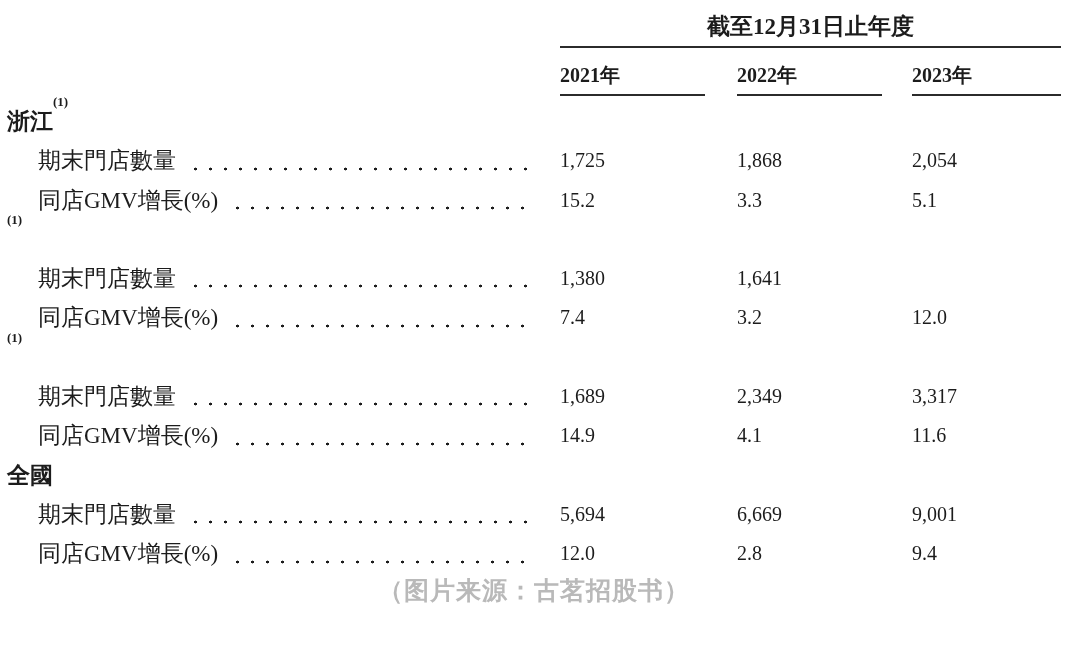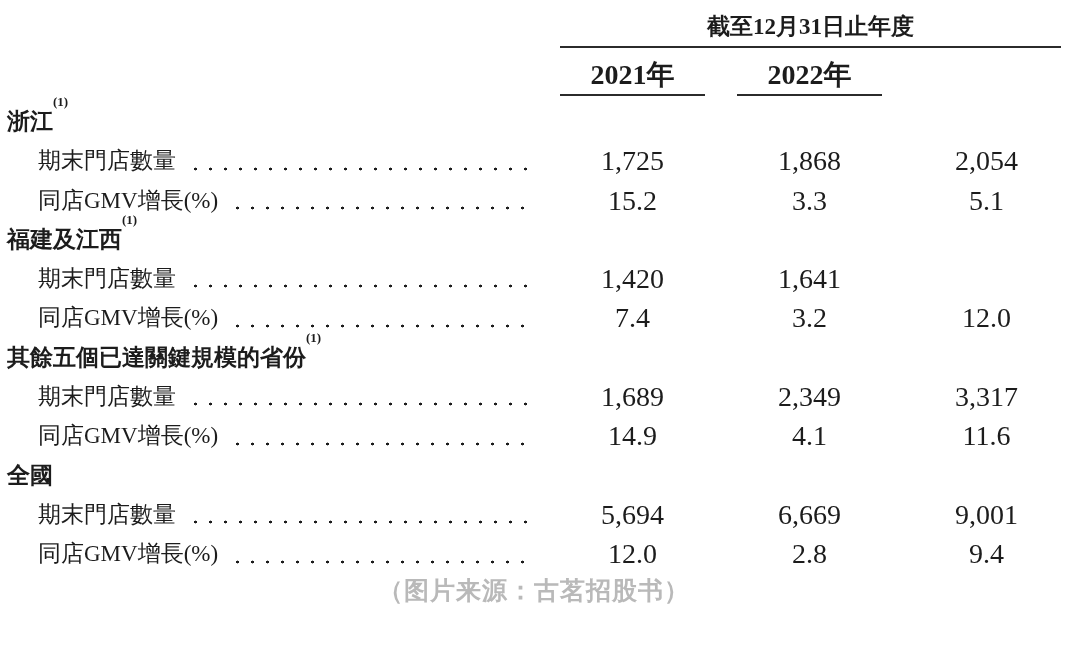--- a/index.html
+++ b/index.html
@@ -35,21 +35,21 @@
     padding-top: 4px;
     white-space: nowrap;
   }
   .top-rule {
     height: 2px;
     background: var(--rule, #2b2b2b);
     margin-top: 4px;
   }
 
   .vals { display: flex; width: 501px; flex: none; }
-  .cell { text-align: center; font-size: 28px; }
+  .cell { text-align: left; font-size: 20px; }
   .v1 { width: 145px; }
   .v2 { width: 145px; margin-left: 32px; }
   .v3 { width: 149px; margin-left: 30px; }
 
   .years-row { margin-top: 2px; }
   .years-row .cell {
     font-weight: bold;
     line-height: 26px;
     padding: 12px 0 6px 0;
     border-bottom: 2px solid var(--rule, #2b2b2b);
@@ -128,20 +128,21 @@
       <div class="vregion">
         <div class="top-rule"></div>
       </div>
     </div>
 
     <div class="hrow years-row">
       <div class="spacer"></div>
       <div class="vals" id="year-cells">
           <div class="cell v1">2021年</div>
           <div class="cell v2">2022年</div>
+          <div class="cell v3">2023年</div>
         </div>
     </div>
 
     <div class="tbody" id="table-body">
         <div class="row section-row">
           <span>浙江</span>
           <sup class="note">(1)</sup>
         </div>
         <div class="row data-row">
           <div class="row-label">
@@ -159,46 +160,44 @@
             <span class="lbl">同店GMV增長(%)</span>
             <span class="leader"></span>
           </div>
           <div class="vals">
             <div class="cell v1">15.2</div>
             <div class="cell v2">3.3</div>
             <div class="cell v3">5.1</div>
           </div>
         </div>
         <div class="row section-row">
-          <span>福建及江西</span>
           <sup class="note">(1)</sup>
         </div>
         <div class="row data-row">
           <div class="row-label">
             <span class="lbl">期末門店數量</span>
             <span class="leader"></span>
           </div>
           <div class="vals">
-            <div class="cell v1">1,420</div>
+            <div class="cell v1">1,380</div>
             <div class="cell v2">1,641</div>
           </div>
         </div>
         <div class="row data-row">
           <div class="row-label">
             <span class="lbl">同店GMV增長(%)</span>
             <span class="leader"></span>
           </div>
           <div class="vals">
             <div class="cell v1">7.4</div>
             <div class="cell v2">3.2</div>
             <div class="cell v3">12.0</div>
           </div>
         </div>
         <div class="row section-row">
-          <span>其餘五個已達關鍵規模的省份</span>
           <sup class="note">(1)</sup>
         </div>
         <div class="row data-row">
           <div class="row-label">
             <span class="lbl">期末門店數量</span>
             <span class="leader"></span>
           </div>
           <div class="vals">
             <div class="cell v1">1,689</div>
             <div class="cell v2">2,349</div>

